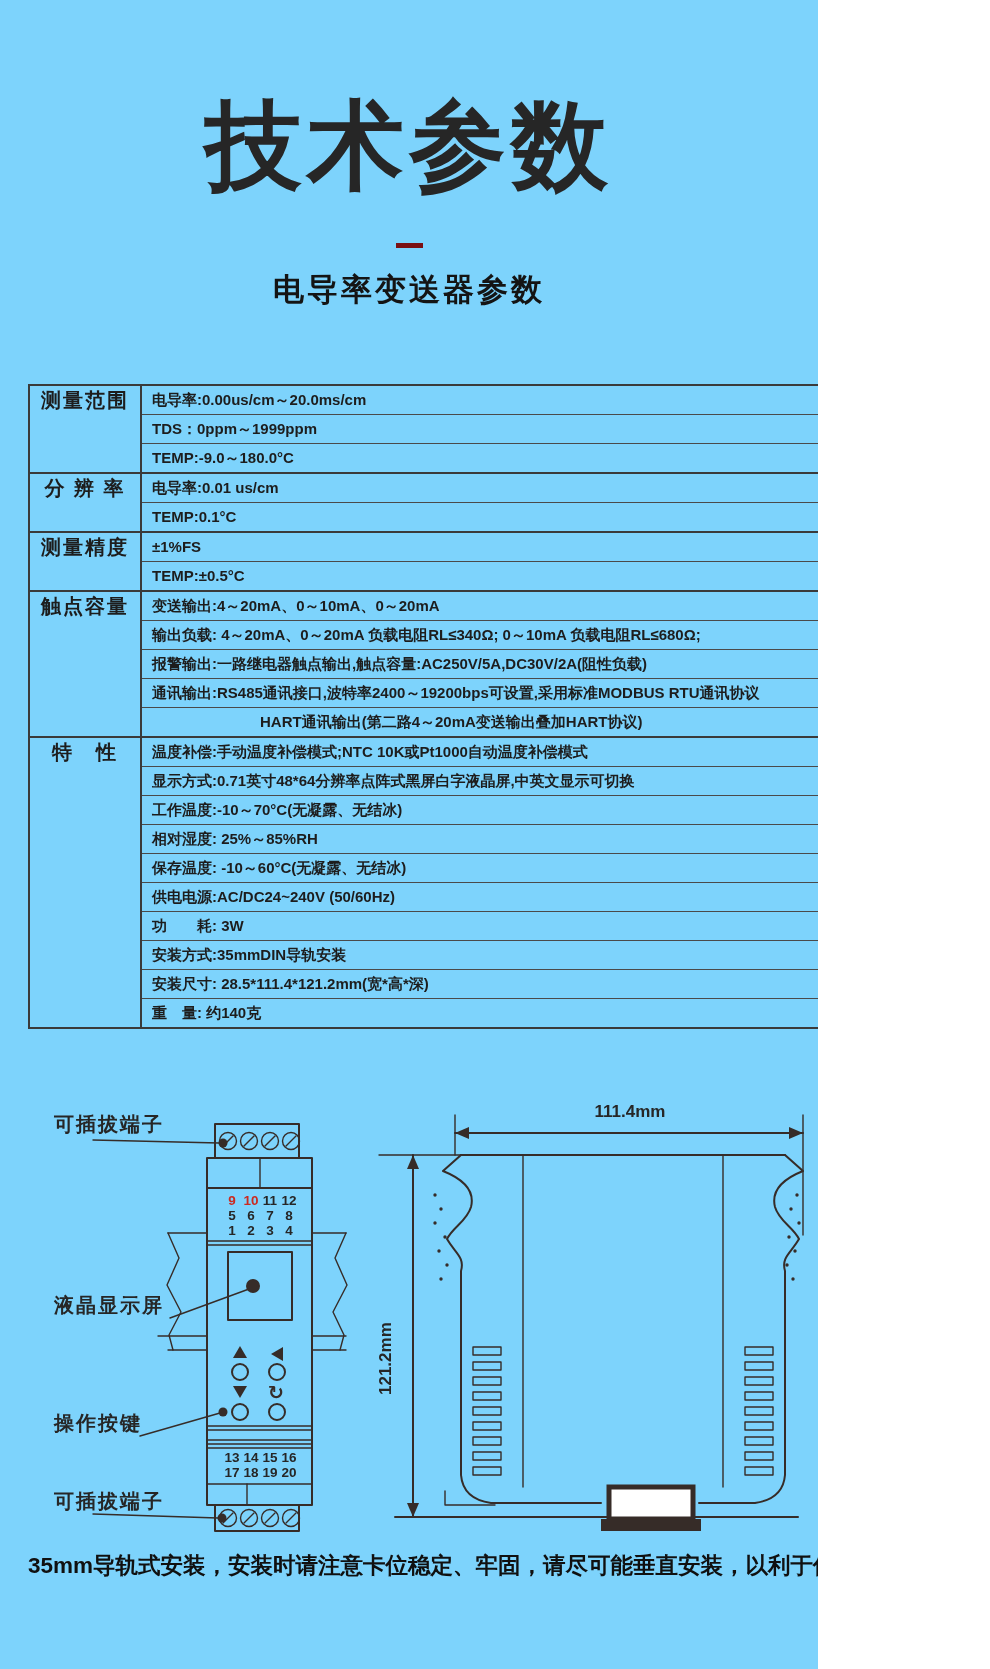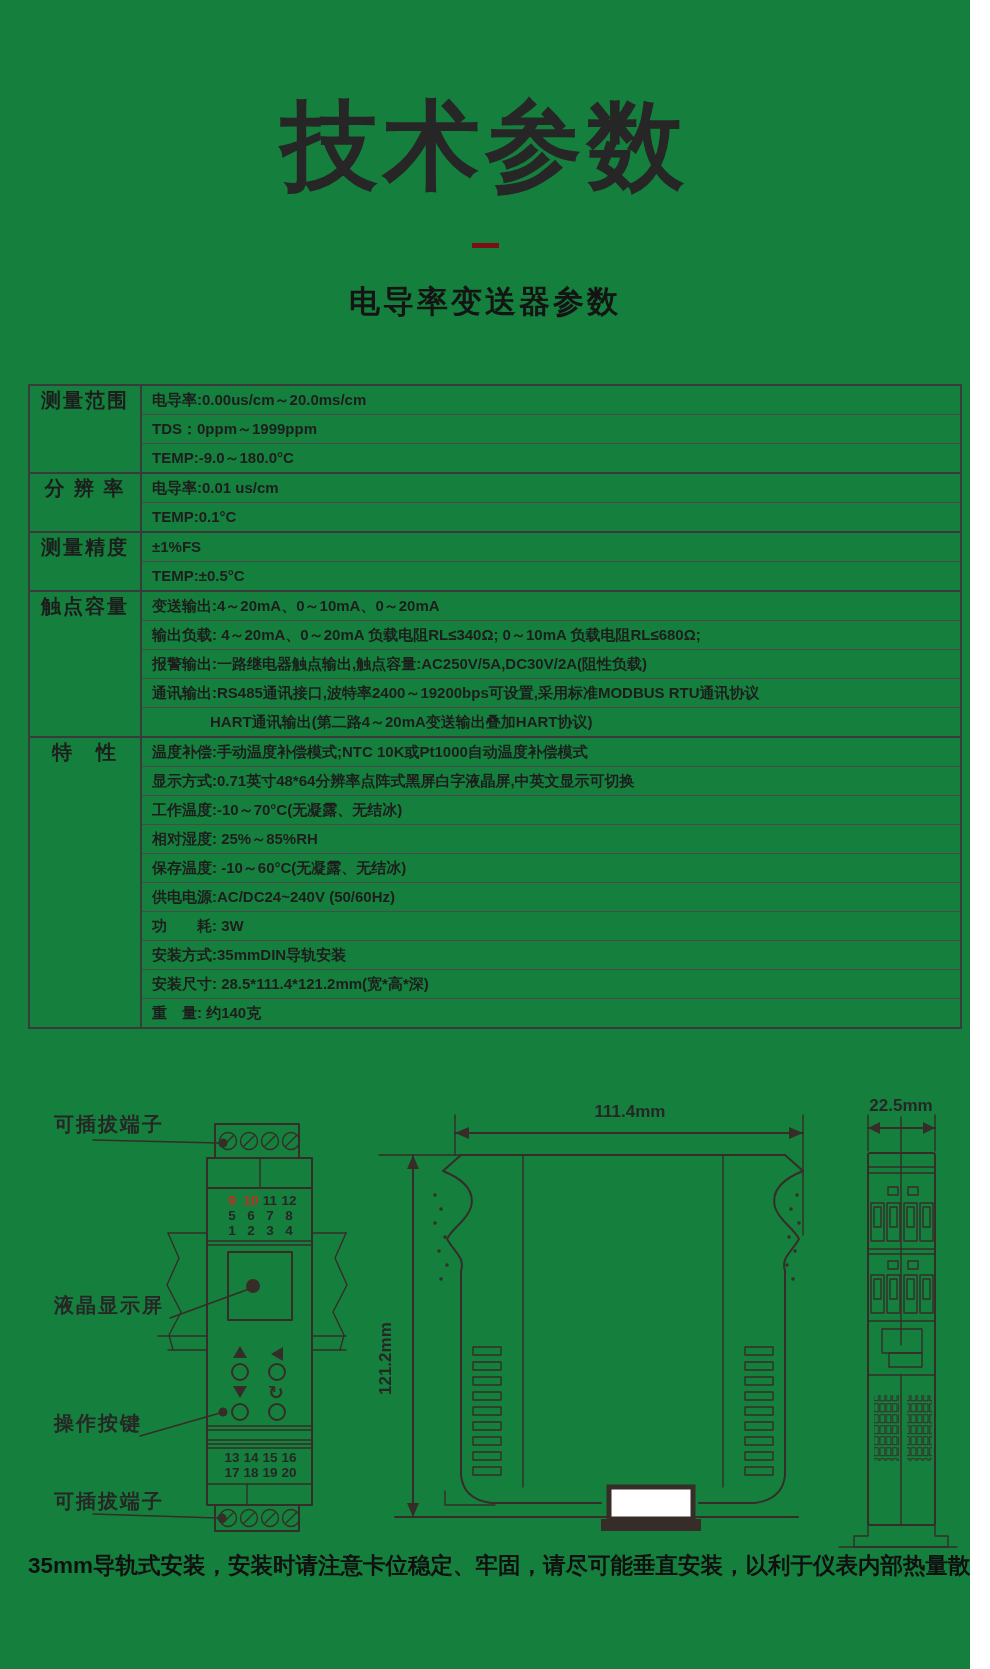--- a/index.html
+++ b/index.html
@@ -1,33 +1,33 @@
 <!DOCTYPE html>
 <html style="--accent: #7a1012; --red: #cb2a20; --ink: #362c28;"><head>
 <meta charset="utf-8">
 <style>
   :root { --accent:#7a1012; --red:#cb2a20; --ink:#362c28; }
   * { margin:0; padding:0; box-sizing:border-box; }
   html,body { background:#fff; }
   body { width:990px; font-family:"Liberation Sans","DejaVu Sans",sans-serif; color:#222; }
-  #page { position:relative; width:970px; height:1669px; background:#15803d; overflow:hidden; }
+  #page { position:relative; width:818px; height:1669px; background:#7dd3fc; overflow:hidden; }
 
   .title-wrap { position:absolute; top:94px; left:0; width:100%; text-align:center; }
   h1 { font-size:97px; font-weight:900; color:#262626; letter-spacing:5px; line-height:1.08; }
   .accent-dash { width:27px; height:5px; background:var(--accent); margin:44px auto 0; }
-  h2 { font-size:31px; font-weight:800; color:#141414; margin-top:33px; letter-spacing:3px; }
+  h2 { font-size:31px; font-weight:800; color:#141414; margin-top:21px; letter-spacing:3px; }
 
   table.spec { position:absolute; left:28px; top:384px; width:934px; border-collapse:collapse;
                table-layout:fixed; border:2px solid #3a3a3a; }
   table.spec td { border:1px solid #4a4a4a; font-size:15px; font-weight:600; color:#1d1d1d;
                   height:28px; line-height:28px; padding:0 4px 0 10px; white-space:nowrap; overflow:hidden; }
   table.spec td.lbl { width:112px; text-align:center; vertical-align:top; padding:0 2px;
                       font-size:20px; letter-spacing:2px; border-right:2px solid #3a3a3a; }
   table.spec tr.g td { border-top:2px solid #3a3a3a; }
-  table.spec td.indent { padding-left:68px; }
+  table.spec td.indent { padding-left:118px; }
 
   .caption { position:absolute; left:28px; top:1550px; width:950px; font-size:22.5px;
              font-weight:700; color:#101010; white-space:nowrap; }
 
   svg { overflow:visible; }
   svg text { font-family:"Liberation Sans","DejaVu Sans",sans-serif; }
   .dlabel { font-size:20px; font-weight:700; fill:#262626; letter-spacing:2px; }
   .dim { font-size:17px; font-weight:600; fill:#262626; }
   .num { font-size:13.5px; font-weight:700; fill:#262626; text-anchor:middle; }
   .num.red { fill:var(--red); }

